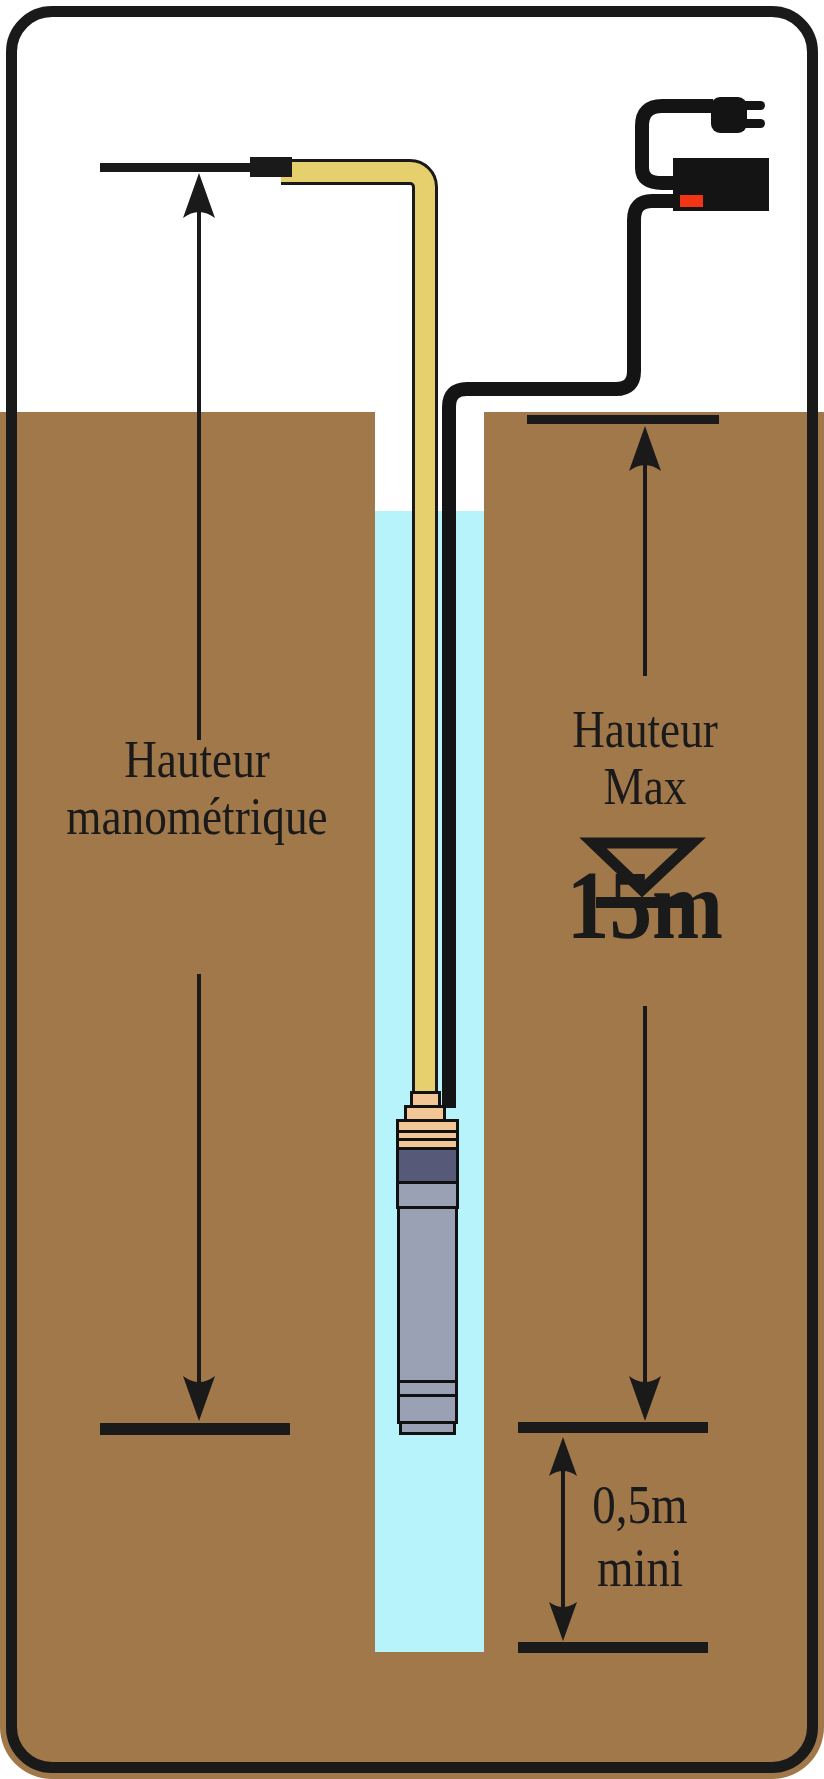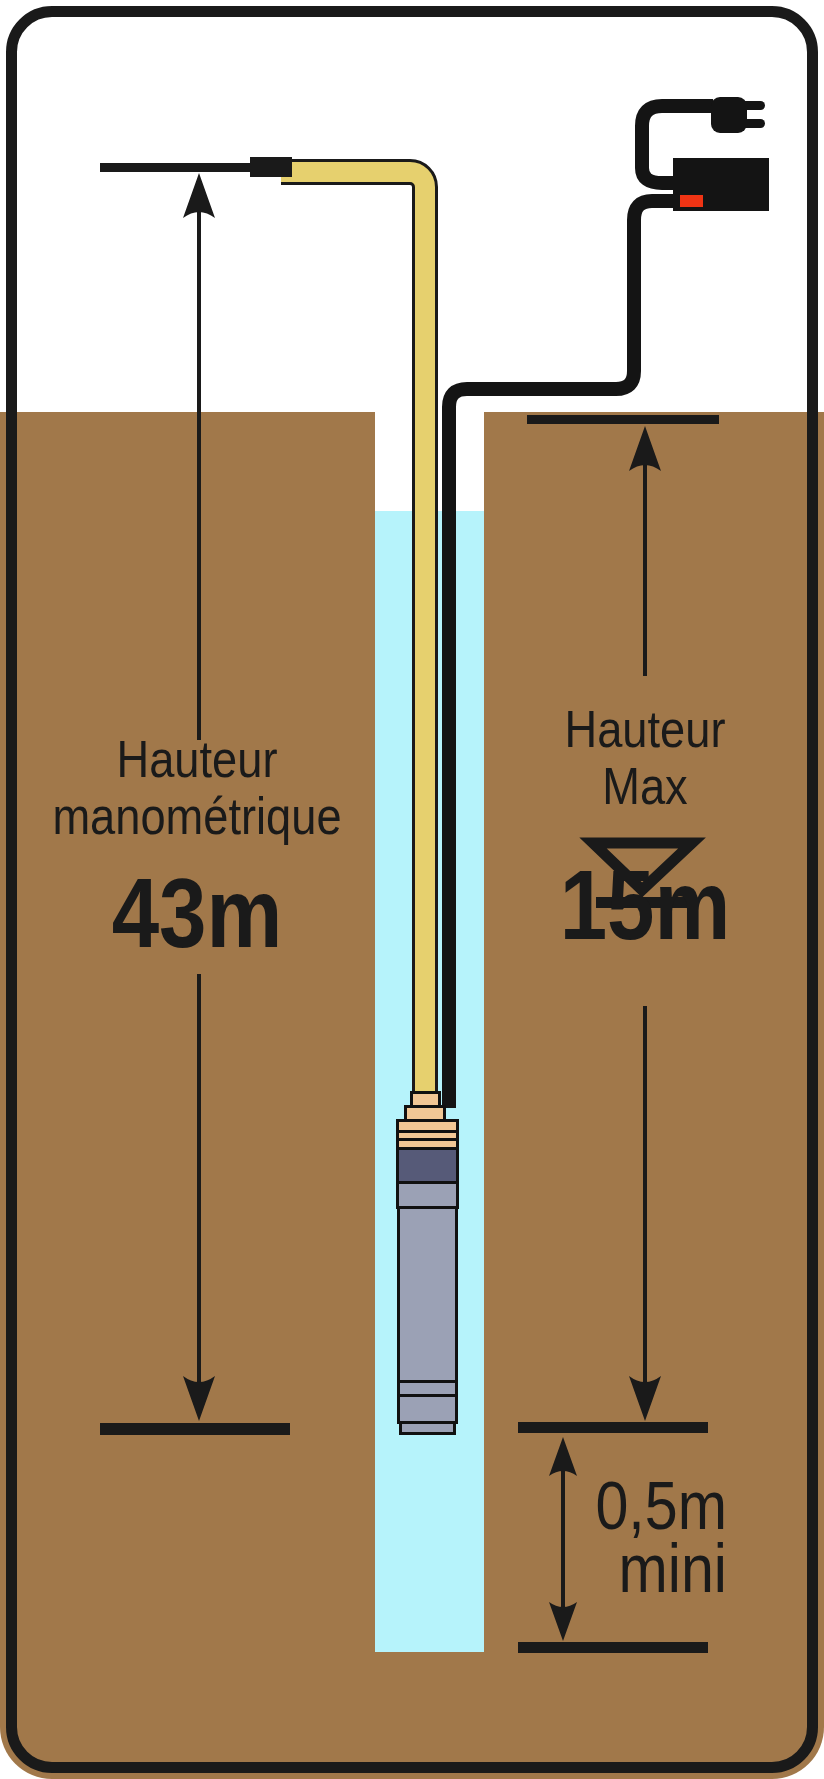--- a/index.html
+++ b/index.html
@@ -1,18 +1,18 @@
 <!DOCTYPE html>
 <html style="--ground: #a1784a; --water: #b6f3fb; --pipe: #e6d06e; --fitting: #f2c795; --motor: #565a78; --pumpbody: #9ba1b5; --cable: #141414; --red: #f03414; --line: #1a1a1a;"><head>
 <meta charset="utf-8">
 <style>
   html,body{margin:0;padding:0;background:#fff;}
   .canvas{
     position:relative;width:824px;height:1779px;background:#ffffff;
-    font-family:Liberation Sans, sans-serif;overflow:hidden;border-radius:52px;
+    font-family:Liberation Serif, serif;overflow:hidden;border-radius:52px;
   }
   .abs{position:absolute;}
   
   .ground{left:0;top:412px;width:824px;height:1367px;background:var(--ground);}
   .well-shaft{left:375px;top:412px;width:109px;height:100px;background:#ffffff;}
   .water-column{left:375px;top:511px;width:109px;height:1141px;background:var(--water);}
   
   .frame{left:6px;top:6px;width:790px;height:1745px;border:11px solid var(--line);
          border-radius:46px;pointer-events:none;z-index:40;background:transparent;}
   
@@ -49,21 +49,21 @@
   .lower-band-1{left:397px;top:1380px;width:61px;height:18px;}
   .lower-band-2{left:397px;top:1394px;width:61px;height:30px;}
   .pump-base{left:399px;top:1421px;width:57px;height:14px;}
   
   .lbl{color:var(--line);text-align:center;z-index:30;}
   .cond{transform:scaleX(0.87);transform-origin:50% 50%;}
   .left-label{left:17px;top:731px;width:360px;font-size:52px;line-height:57px;}
   .left-value{left:17px;top:862px;width:360px;font-size:98px;line-height:102px;font-weight:700;}
   .right-label{left:495px;top:701px;width:300px;font-size:52px;line-height:57px;}
   .right-value{left:495px;top:854px;width:300px;font-size:98px;line-height:102px;font-weight:700;}
-  .clearance-label{left:540px;top:1474px;width:200px;font-size:68px;line-height:63px;text-align:right;}
+  .clearance-label{left:540px;top:1474px;width:200px;font-size:54px;line-height:63px;}
 </style>
 </head>
 <body>
 
 <div class="canvas">
 
   <div class="abs ground"></div>
   <div class="abs well-shaft"></div>
   <div class="abs water-column"></div>
 
@@ -125,23 +125,20 @@
   <div class="abs seg lite upper-band"></div>
   <div class="abs seg lite main-body"></div>
   <div class="abs seg lite lower-band-1"></div>
   <div class="abs seg lite lower-band-2"></div>
   <div class="abs seg lite pump-base"></div>
 
   <div class="abs lbl left-label">
     <div class="cond">Hauteur</div>
     <div class="cond">manométrique</div>
   </div>
-  <div class="abs lbl left-value">
-    <div class="cond">43m</div>
-  </div>
   <div class="abs lbl right-label">
     <div class="cond">Hauteur</div>
     <div class="cond">Max</div>
   </div>
   <div class="abs lbl right-value">
     <div class="cond">15m</div>
   </div>
   <div class="abs lbl clearance-label">
     <div class="cond">0,5m</div>
     <div class="cond">mini</div>

